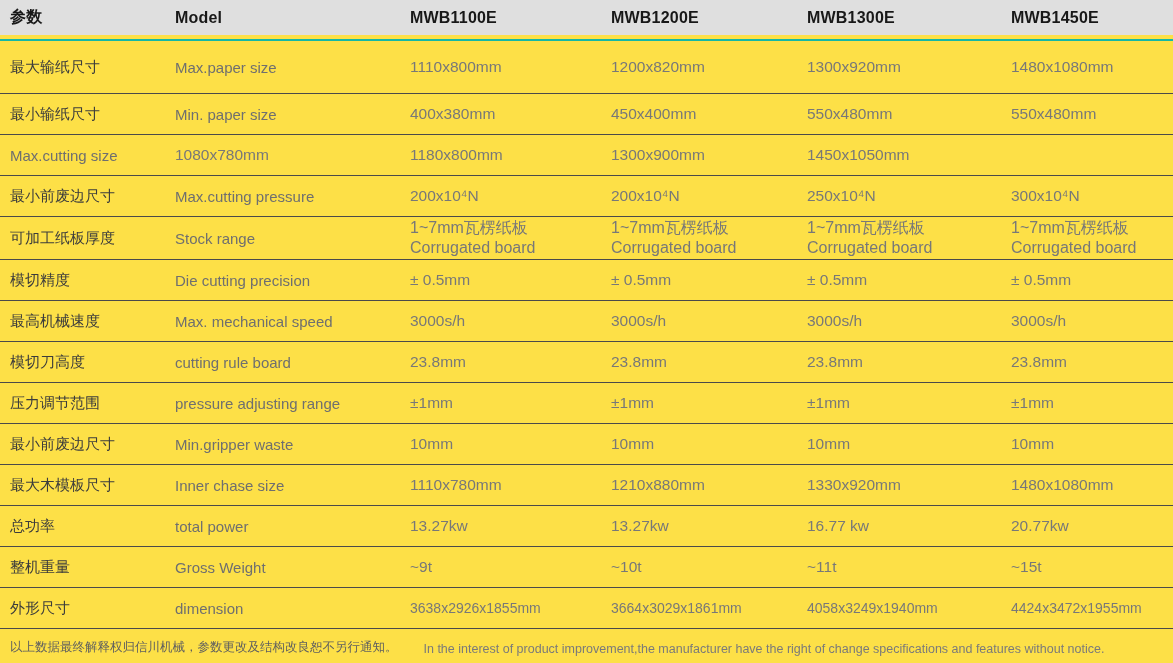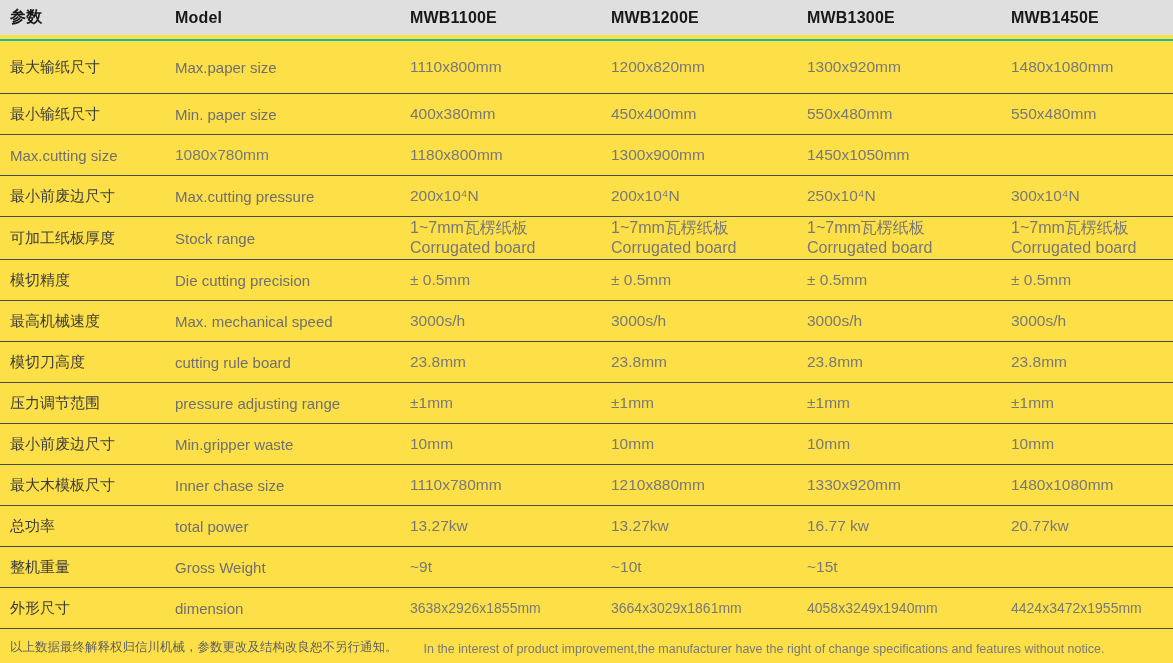--- a/index.html
+++ b/index.html
@@ -203,20 +203,21 @@
       <div class="cell val">13.27kw</div>
       <div class="cell val">16.77 kw</div>
       <div class="cell val">20.77kw</div>
     </div>
 
     <div class="row grid-cols">
       <div class="cell cn">整机重量</div>
       <div class="cell en">Gross Weight</div>
       <div class="cell val">~9t</div>
       <div class="cell val">~10t</div>
+      <div class="cell val">~11t</div>
       <div class="cell val">~15t</div>
     </div>
 
     <div class="row row-dim grid-cols">
       <div class="cell cn">外形尺寸</div>
       <div class="cell en">dimension</div>
       <div class="cell val">3638x2926x1855mm</div>
       <div class="cell val">3664x3029x1861mm</div>
       <div class="cell val">4058x3249x1940mm</div>
       <div class="cell val">4424x3472x1955mm</div>

